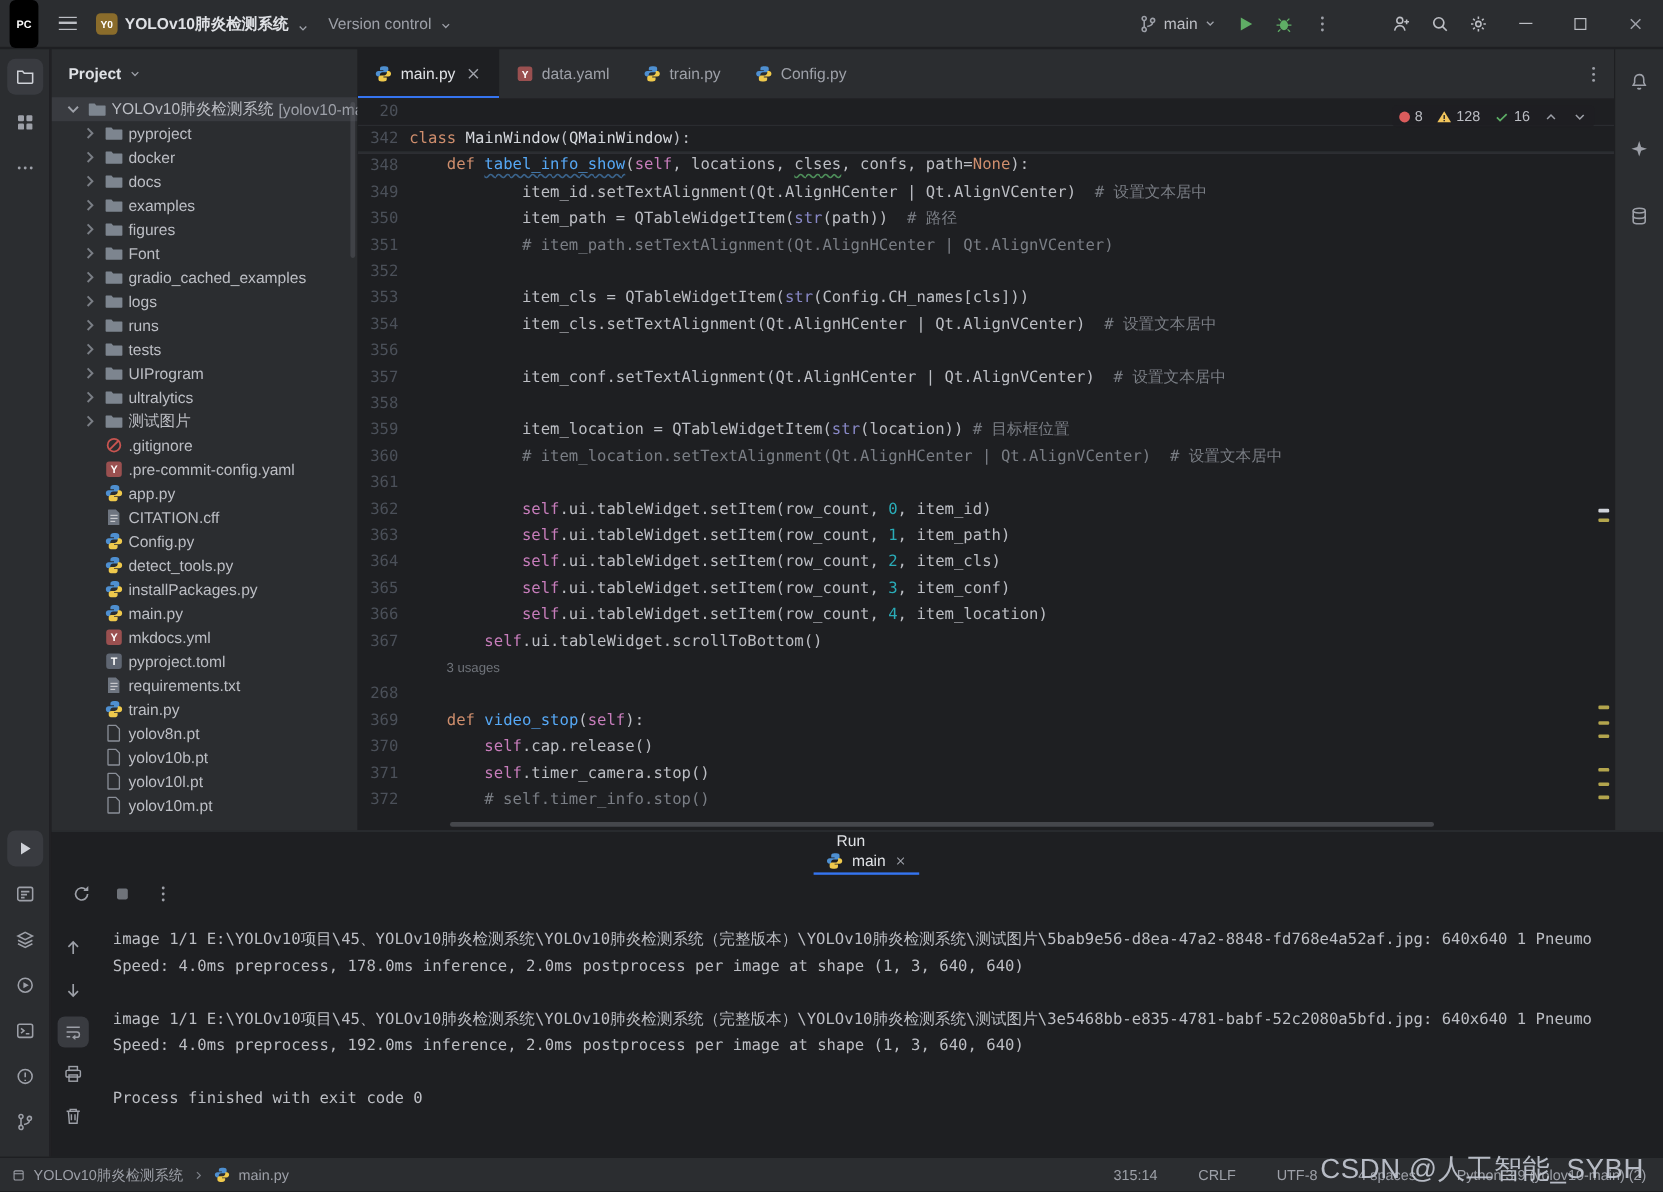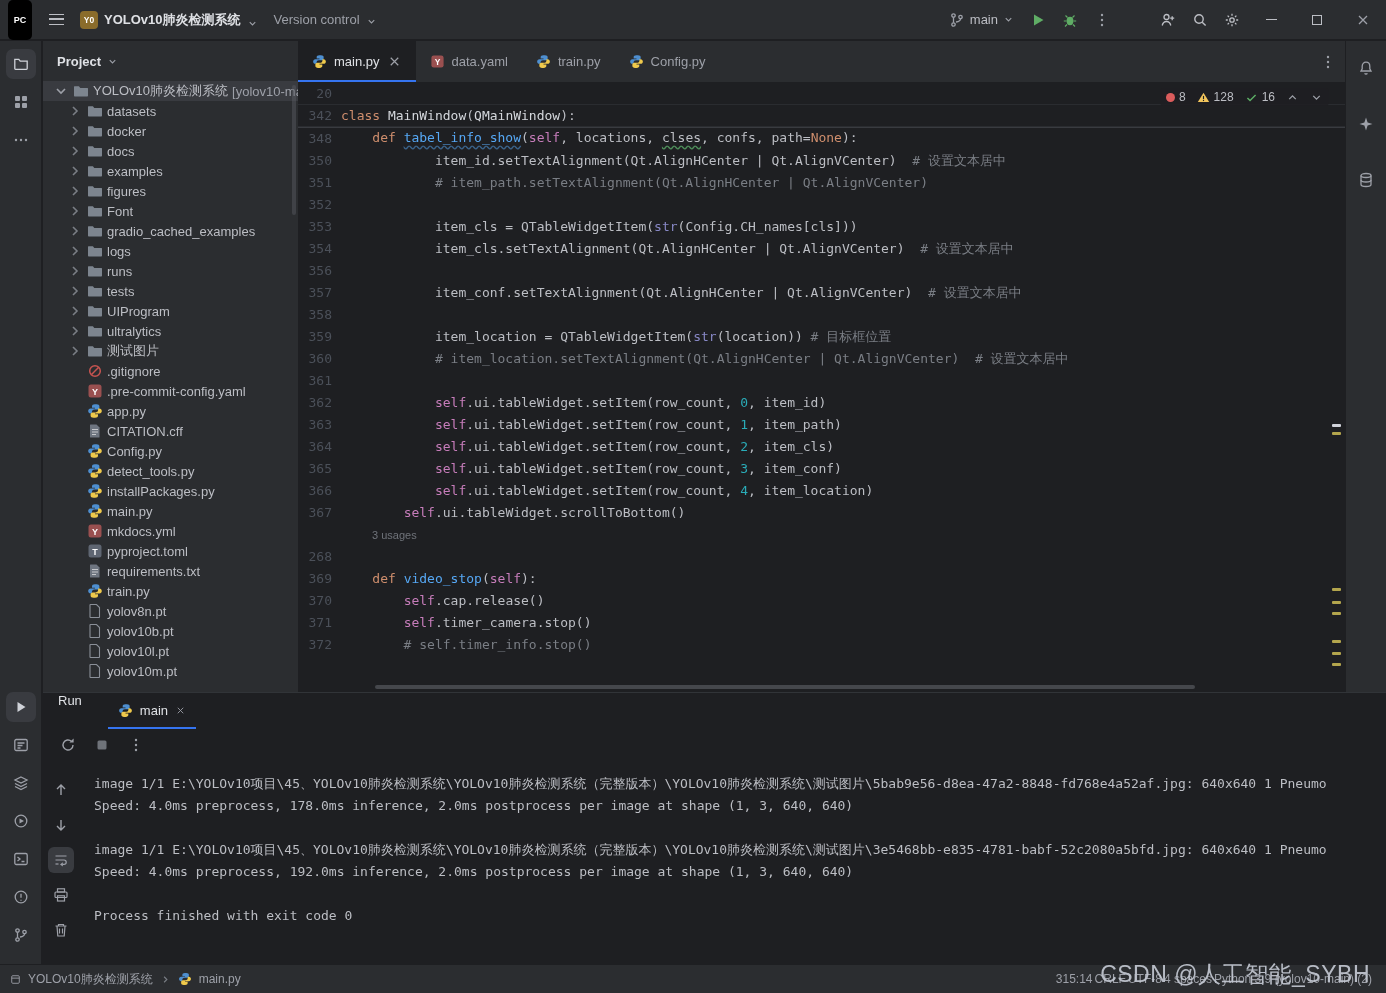--- a/index.html
+++ b/index.html
@@ -66,34 +66,34 @@
   .tk-typo{color:#bcbec4; text-decoration:underline wavy #4e8f5a; text-underline-offset:3px;}
   .inspections { position:absolute; top:5px; right:16px; display:flex; align-items:center; gap:11px; font-size:12px; color:#bcbec4; background:rgba(30,31,34,.85); padding:2px 6px; border-radius:4px; z-index:6; }
   .insp { display:flex; align-items:center; gap:4px; cursor:pointer; }
   .errdot { width:9px; height:9px; border-radius:50%; background:#db5c5c; }
   .insp .icon12 { width:13px; height:13px; }
   .marks span { position:absolute; right:4px; width:9px; height:3px; border-radius:1px; }
   .hscroll { position:absolute; left:77px; bottom:3px; width:820px; height:4px; background:#45474c; border-radius:2px; }
 
   
   .runpanel { position:absolute; left:43px; top:692px; right:0; height:272px; background:#1e1f22; border-top:1px solid #313438; }
-  .run-head { height:36px; display:flex; align-items:flex-start; padding-left:15px; }
+  .run-head { height:36px; display:flex; align-items:center; padding-left:15px;flex-direction:column; }
   .run-title { color:#dfe1e5; margin-right:26px; }
   .run-tab { display:flex; align-items:center; gap:7px; height:36px; padding:0 10px; border-bottom:2px solid #3574f0; color:#dfe1e5; cursor:pointer; }
   .run-tab .icon16 { width:15px; height:15px; }
   .run-toolbar { height:32px; display:flex; align-items:center; gap:18px; padding-left:17px; }
   .run-toolbar .icon16 { cursor:pointer; }
   .console-col { position:absolute; left:0; top:72px; bottom:0; width:36px; display:flex; flex-direction:column; align-items:center; gap:9px; padding-top:12px; }
   .console-col .cbtn { width:26px; height:26px; border-radius:6px; display:flex; align-items:center; justify-content:center; cursor:pointer; }
   .console-col .cbtn.active { background:#393b40; }
   .console { position:absolute; left:36px; top:70px; right:2px; bottom:2px; padding:10px 0 0 15px; font-family:"DejaVu Sans Mono",monospace; font-size:13px; line-height:22px; color:#bcbec4; white-space:pre; overflow:hidden; }
 
   
   .status { position:absolute; left:0; right:0; bottom:0; height:29px; background:#2b2d30; border-top:1px solid #1e1f22; display:flex; align-items:center; padding:0 14px 0 10px; font-size:12px; color:#9da0a8; gap:7px; }
-  .st-right { margin-left:auto; display:flex; align-items:flex-start; gap:2px; }
+  .st-right { margin-left:auto; display:flex; align-items:flex-start; gap:34px; }
   .st-item { cursor:pointer; }
   .st-py { width:14px; height:14px; display:inline-flex; }
   .st-py svg { width:100%; height:100%; }
 
   .watermark { position:absolute; right:16px; bottom:3px; z-index:60; font-size:23px; color:#c3c8d2; opacity:.92; letter-spacing:.5px; }
 </style>
 </head>
 <body>
 
 <div class="app">
@@ -348,21 +348,21 @@
           <span class="tchev">
             <svg viewBox="0 0 16 16" fill="none" stroke="#7a7e85" stroke-width="1.6">
               <path d="m6 4 4 4-4 4"></path>
             </svg>
           </span>
           <span class="tico">
             <svg viewBox="0 0 16 16">
               <path fill="#7d858f" d="M1.5 3.2h4.4l1.4 1.7h7.2c.3 0 .5.2.5.5v7.4c0 .4-.3.7-.7.7H1.7c-.4 0-.7-.3-.7-.7V3.7c0-.3.2-.5.5-.5z"></path>
             </svg>
           </span>
-          <span>datasets</span>
+          <span>pyproject</span>
         </div>
         <div class="titem" style="padding-left: 24px;">
           <span class="tchev">
             <svg viewBox="0 0 16 16" fill="none" stroke="#7a7e85" stroke-width="1.6">
               <path d="m6 4 4 4-4 4"></path>
             </svg>
           </span>
           <span class="tico">
             <svg viewBox="0 0 16 16">
               <path fill="#7d858f" d="M1.5 3.2h4.4l1.4 1.7h7.2c.3 0 .5.2.5.5v7.4c0 .4-.3.7-.7.7H1.7c-.4 0-.7-.3-.7-.7V3.7c0-.3.2-.5.5-.5z"></path>
@@ -768,20 +768,21 @@
               </svg>
             </span>
           </span>
       </div>
       <div class="sticky" id="sticky">
           <div class="cl"><span class="ln">20</span><span class="ct"><span class="tk-k">class </span><span class="tk-cls">MainWindow</span><span class="tk-p">(</span><span class="tk-cls">QMainWindow</span><span class="tk-p">):</span></span></div>
           <div class="cl"><span class="ln">342</span><span class="ct"><span class="tk-p">    </span><span class="tk-k">def </span><span class="tk-fnt">tabel_info_show</span><span class="tk-p">(</span><span class="tk-sf">self</span><span class="tk-p">, locations, </span><span class="tk-typo">clses</span><span class="tk-p">, confs, path=</span><span class="tk-k">None</span><span class="tk-p">):</span></span></div>
         </div>
       <div id="code">
           <div class="cl"><span class="ln">348</span><span class="ct"><span class="tk-p">            item_id.setTextAlignment(Qt.AlignHCenter | Qt.AlignVCenter)  </span><span class="tk-c"># 设置文本居中</span></span></div>
+          <div class="cl"><span class="ln">349</span><span class="ct"><span class="tk-p">            item_path = QTableWidgetItem(</span><span class="tk-b">str</span><span class="tk-p">(path))  </span><span class="tk-c"># 路径</span></span></div>
           <div class="cl"><span class="ln">350</span><span class="ct"><span class="tk-c">            # item_path.setTextAlignment(Qt.AlignHCenter | Qt.AlignVCenter)</span></span></div>
           <div class="cl"><span class="ln">351</span><span class="ct">&nbsp;</span></div>
           <div class="cl"><span class="ln">352</span><span class="ct"><span class="tk-p">            item_cls = QTableWidgetItem(</span><span class="tk-b">str</span><span class="tk-p">(Config.CH_names[cls]))</span></span></div>
           <div class="cl"><span class="ln">353</span><span class="ct"><span class="tk-p">            item_cls.setTextAlignment(Qt.AlignHCenter | Qt.AlignVCenter)  </span><span class="tk-c"># 设置文本居中</span></span></div>
           <div class="cl"><span class="ln">354</span><span class="ct">&nbsp;</span></div>
           <div class="cl"><span class="ln">356</span><span class="ct"><span class="tk-p">            item_conf.setTextAlignment(Qt.AlignHCenter | Qt.AlignVCenter)  </span><span class="tk-c"># 设置文本居中</span></span></div>
           <div class="cl"><span class="ln">357</span><span class="ct">&nbsp;</span></div>
           <div class="cl"><span class="ln">358</span><span class="ct"><span class="tk-p">            item_location = QTableWidgetItem(</span><span class="tk-b">str</span><span class="tk-p">(location)) </span><span class="tk-c"># 目标框位置</span></span></div>
           <div class="cl"><span class="ln">359</span><span class="ct"><span class="tk-c">            # item_location.setTextAlignment(Qt.AlignHCenter | Qt.AlignVCenter)  # 设置文本居中</span></span></div>
           <div class="cl"><span class="ln">360</span><span class="ct">&nbsp;</span></div>

